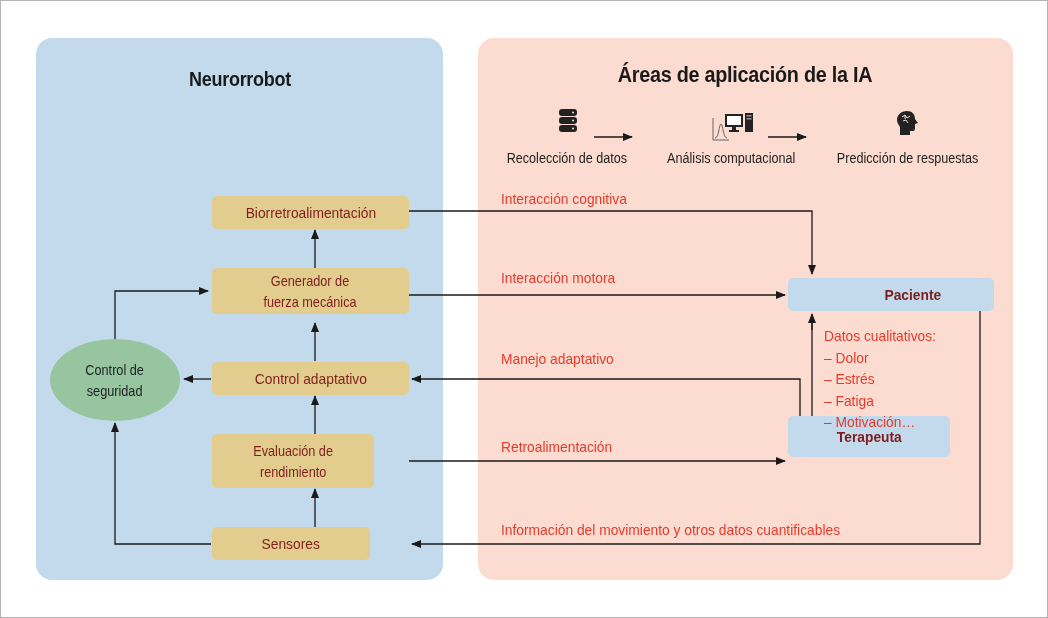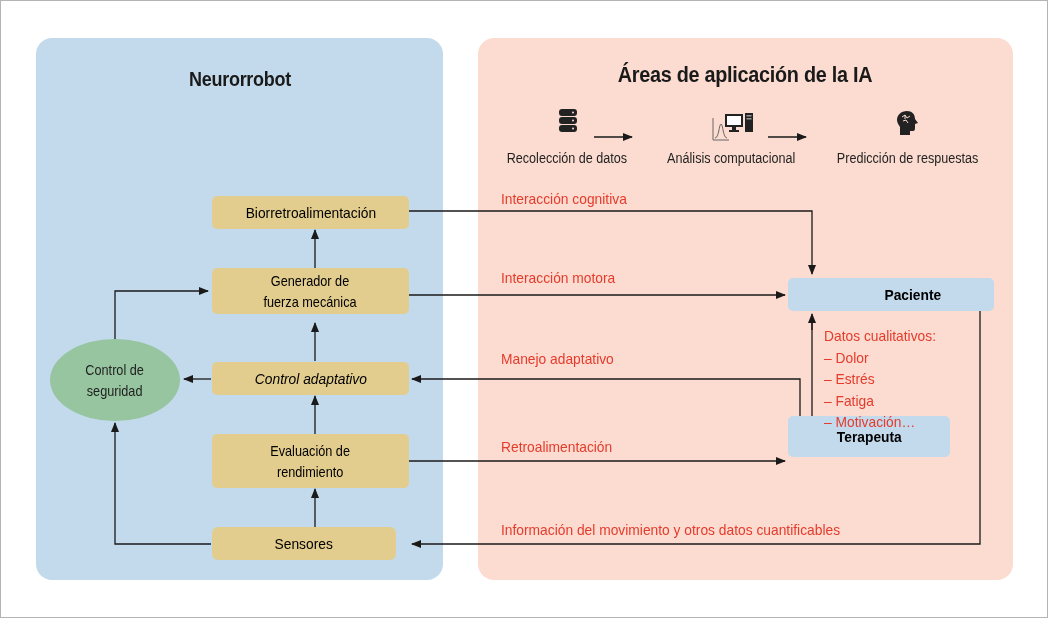--- a/index.html
+++ b/index.html
@@ -14,21 +14,21 @@
   .panel { position: absolute; border-radius: 16px; }
   .panel-left { left: 36px; top: 38px; width: 407px; height: 542px; background: #c3daec; }
   .panel-right { left: 478px; top: 38px; width: 535px; height: 542px; background: #fcdcd0; }
   .panel-title {
     position: absolute; font-weight: bold; color: #1a1a1a;
     font-size: 20px; letter-spacing: -0.3px; transform: scaleX(0.9); transform-origin: center;
     text-align: center; white-space: nowrap;
   }
   .box {
     position: absolute; display: flex; align-items: center; justify-content: center;
-    text-align: center; color: #000000; font-size: 15px; line-height: 21px;
+    text-align: center; color: #7f1d1d; font-size: 15px; line-height: 21px;
     border-radius: 5px;
   }
   .box span { display: block; transform: scaleX(0.92); }
   .tan { background: #e2cd8e; }
   .blue { background: #c3daec; font-weight: bold; }
   .ellipse {
     position: absolute; left: 50px; top: 339px; width: 130px; height: 82px;
     border-radius: 50%; background: #97c5a0;
     display: flex; align-items: center; justify-content: center; text-align: center;
     color: #1f1f1f; font-size: 15px; line-height: 21px;
@@ -121,30 +121,30 @@
 
 <div class="box tan" style="left:212px; top:196px; width:197px; height:33px;">
   <span>Biorretroalimentación</span>
 </div>
 <div class="box tan" style="left:212px; top:268px; width:197px; height:46px;">
   <span>
       <span>Generador de</span>
       <span>fuerza mecánica</span>
     </span>
 </div>
-<div class="box tan" style="left:212px; top:362px; width:197px; height:33px;font-style:italic;">
+<div class="box tan" style="left:212px; top:362px; width:197px; height:33px;">
   <span>Control adaptativo</span>
 </div>
-<div class="box tan" style="left:212px; top:434px; width:197px; height:54px;">
+<div class="box tan" style="left:212px; top:434px; width:162px; height:54px;">
   <span>
       <span>Evaluación de</span>
       <span>rendimiento</span>
     </span>
 </div>
-<div class="box tan" style="left:212px; top:527px; width:184px; height:33px;border-radius:6px;">
+<div class="box tan" style="left:212px; top:527px; width:158px; height:33px;">
   <span>Sensores</span>
 </div>
 
 <div class="ellipse">
   <span>
       <span style="display:block">Control de</span>
       <span style="display:block">seguridad</span>
     </span>
 </div>
 

